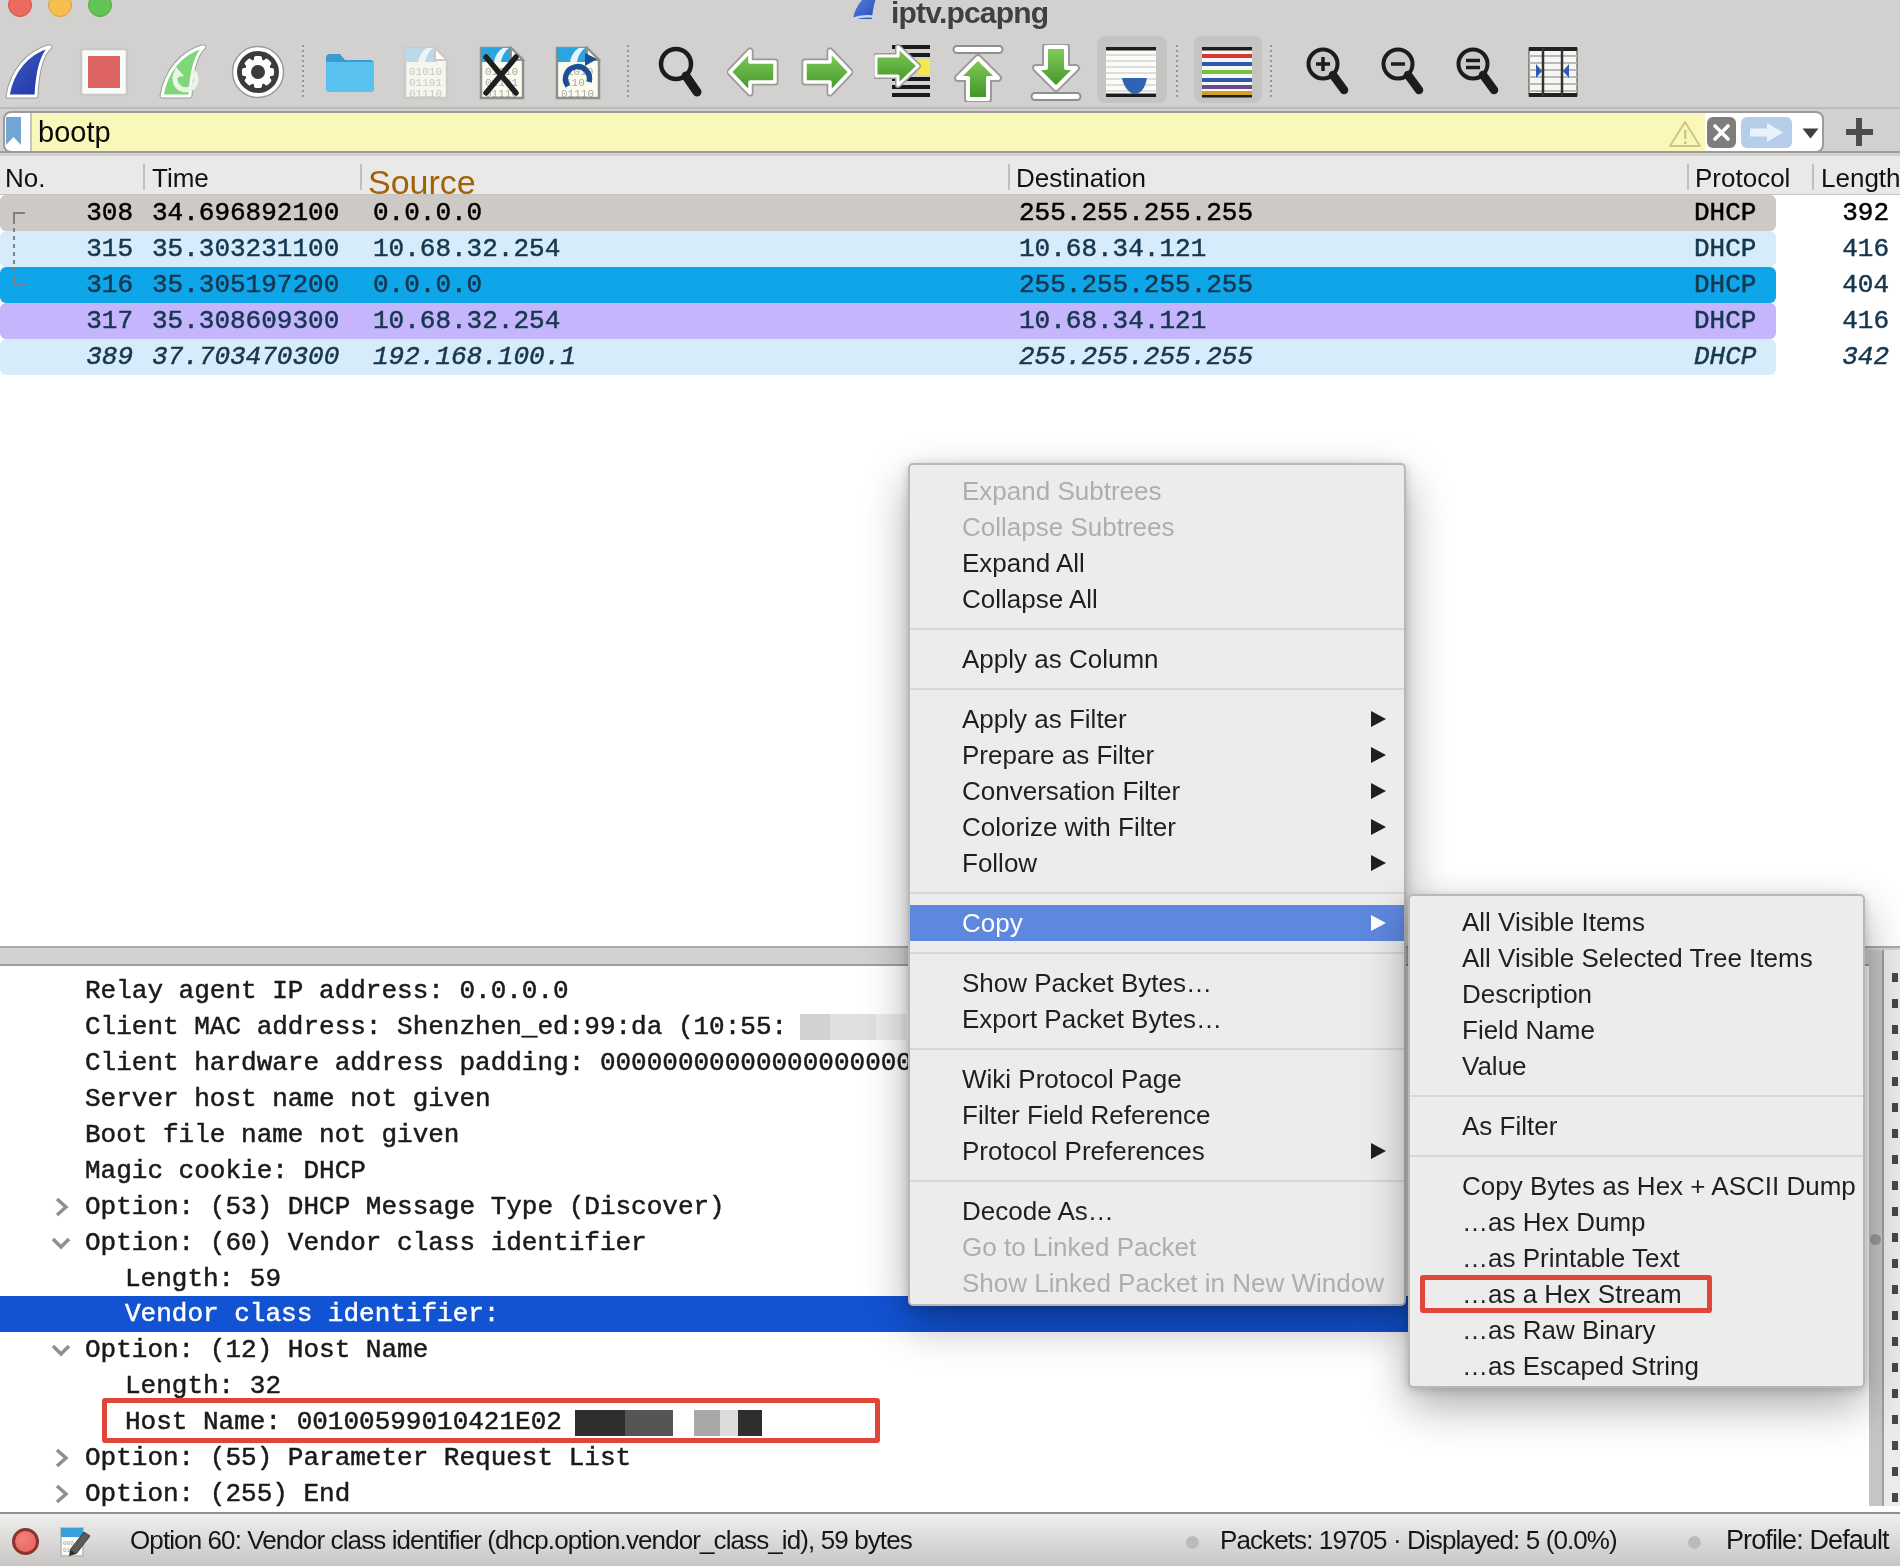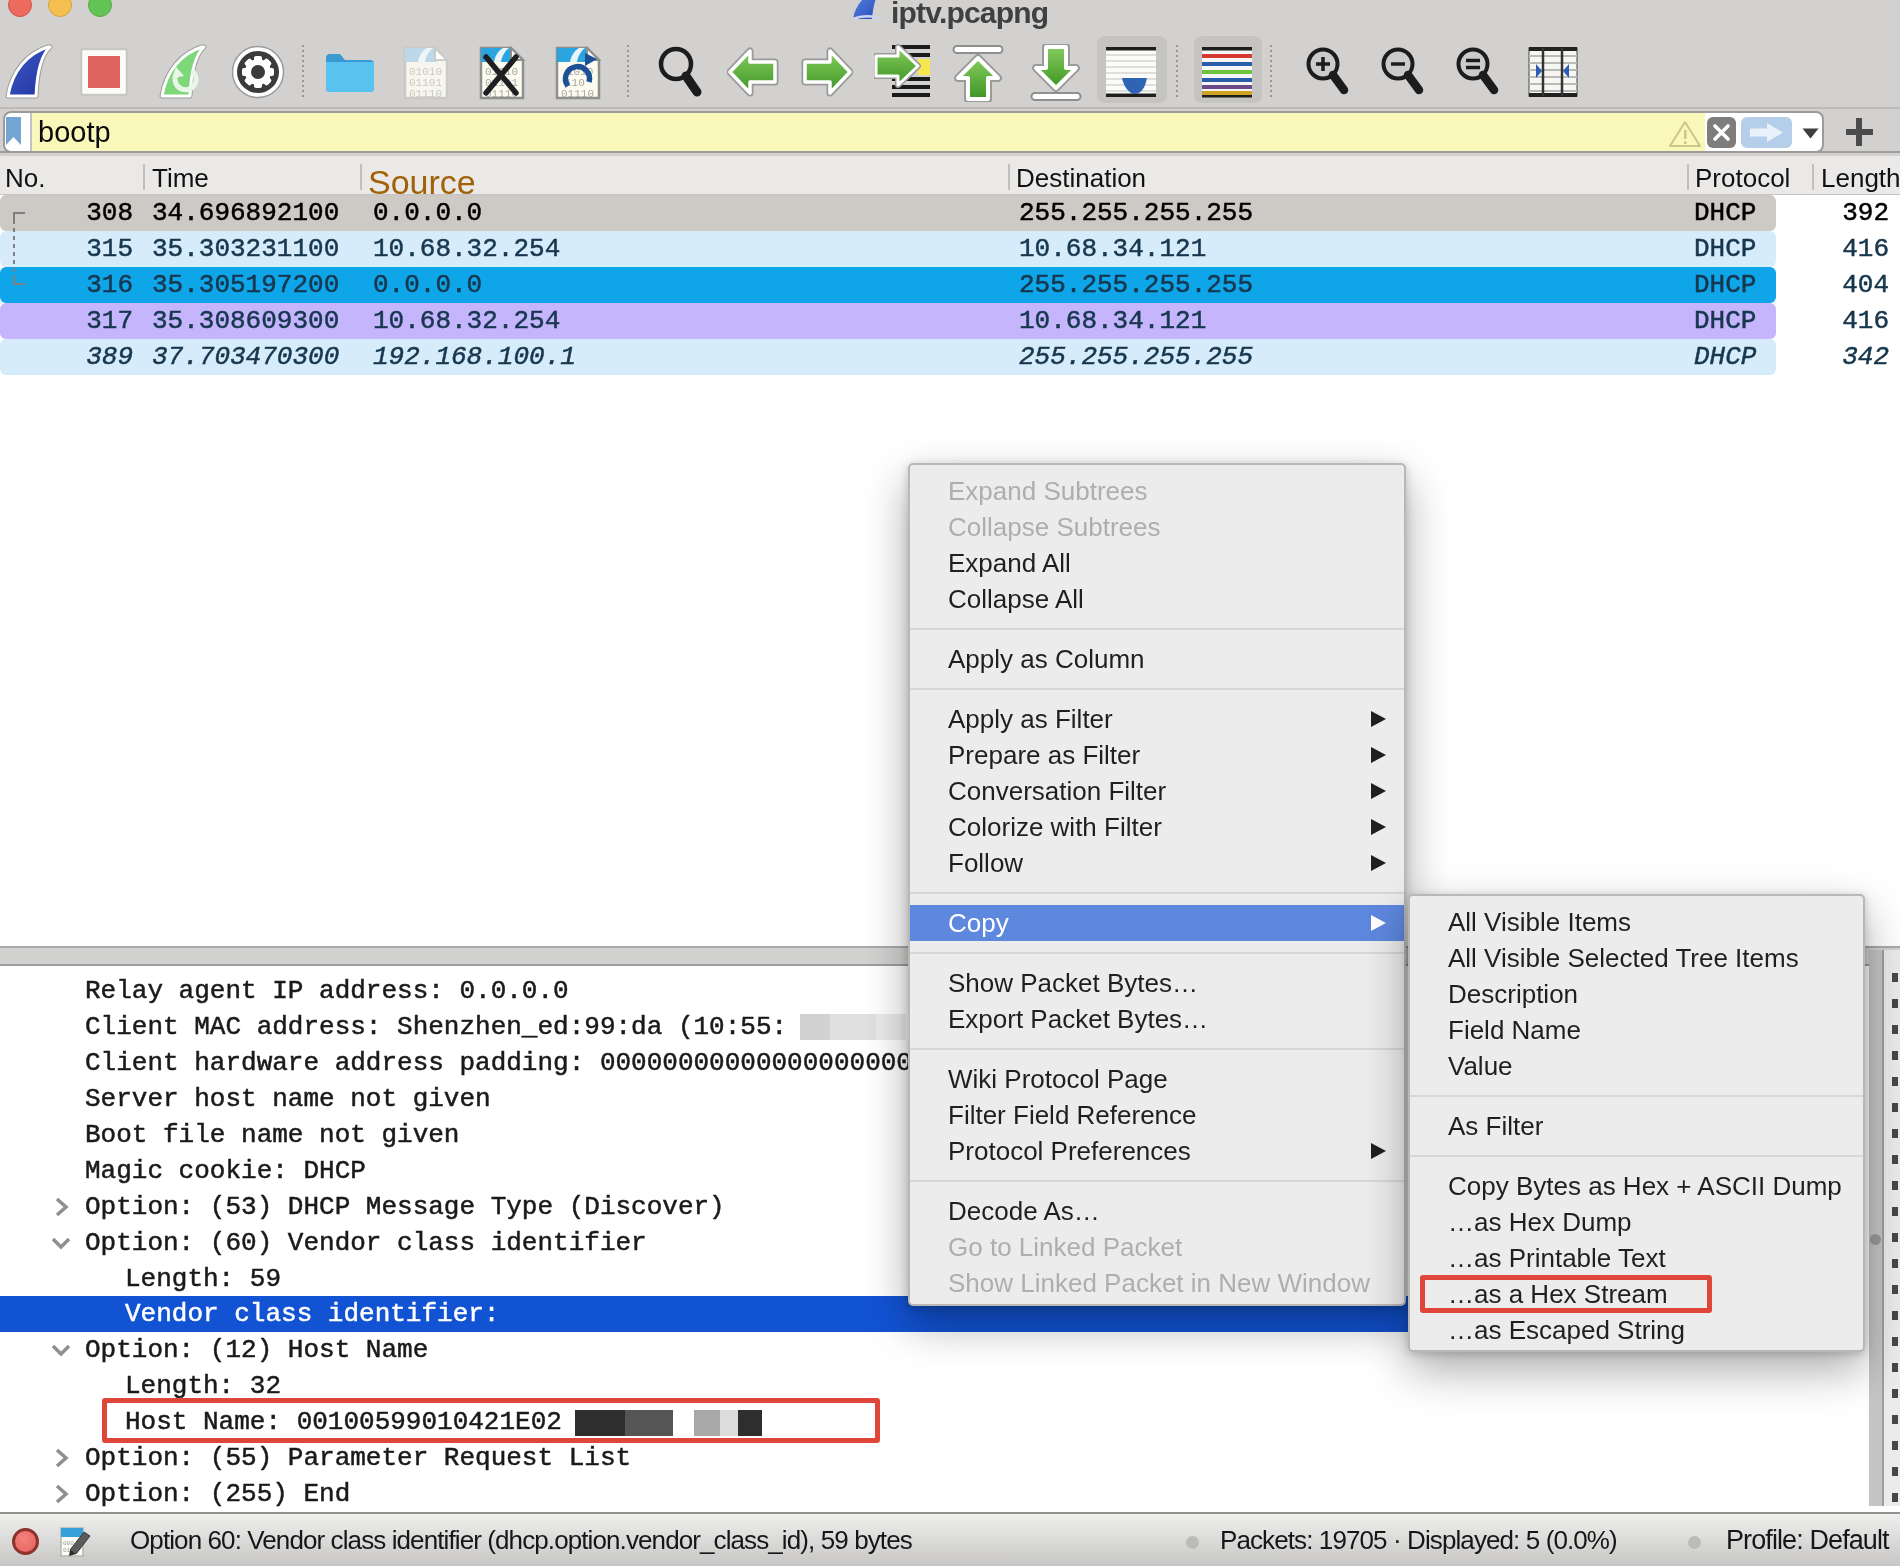--- a/index.html
+++ b/index.html
@@ -414,21 +414,21 @@
   <div class="abs" style="left:1186px;top:1536px;width:13px;height:13px;border-radius:50%;background:#bcbbba;"></div>
   <div class="abs" style="left:1220px;top:1525px;font-size:26px;letter-spacing:-0.9px;color:#161616;white-space:nowrap;">Packets: 19705 · Displayed: 5 (0.0%)</div>
   <div class="abs" style="left:1688px;top:1536px;width:13px;height:13px;border-radius:50%;background:#bcbbba;"></div>
   <div class="abs" style="left:1726px;top:1525px;font-size:27px;letter-spacing:-0.9px;color:#161616;white-space:nowrap;">Profile: Default</div>
 </div>
 
 <div id="menus">
   <style>
     .menu { position:absolute; background:#ececec; border:2px solid #b9b8b7; border-radius:5px;
             box-shadow:0 18px 45px rgba(0,0,0,0.33), 0 2px 10px rgba(0,0,0,0.18); padding:8px 0; font-size:26px; color:#1f1f1f; }
-    .mi { height:36px; line-height:36px; padding-left:38px; position:relative; white-space:nowrap; }
+    .mi { height:36px; line-height:36px; padding-left:52px; position:relative; white-space:nowrap; }
     .mi.dis { color:#aeaeae; }
     .mi .arr { position:absolute; right:18px; top:10px; width:0; height:0; border-left:15px solid #1f1f1f; border-top:8.5px solid transparent; border-bottom:8.5px solid transparent; }
     .msep { height:2px; background:#d8d7d6; margin:11px 0; }
     .mi.hl { background:#5e87de; color:#ffffff; }
   </style>
   <div class="menu" style="left:908px;top:463px;width:498px;padding-bottom:3px;">
     <div class="mi dis">Expand Subtrees</div>
     <div class="mi dis">Collapse Subtrees</div>
     <div class="mi">Expand All</div>
     <div class="mi">Collapse All</div>
@@ -460,17 +460,18 @@
     <div class="mi">Description</div>
     <div class="mi">Field Name</div>
     <div class="mi">Value</div>
     <div class="msep"></div>
     <div class="mi">As Filter</div>
     <div class="msep"></div>
     <div class="mi">Copy Bytes as Hex + ASCII Dump</div>
     <div class="mi">…as Hex Dump</div>
     <div class="mi">…as Printable Text</div>
     <div class="mi">…as a Hex Stream</div>
+    <div class="mi">…as Raw Binary</div>
     <div class="mi">…as Escaped String</div>
   </div>
 
   <div class="abs" style="left:1420px;top:1275px;width:292px;height:38px;border:5px solid #e0453a;border-radius:3px;"></div>
 </div>
 
 </body></html>

